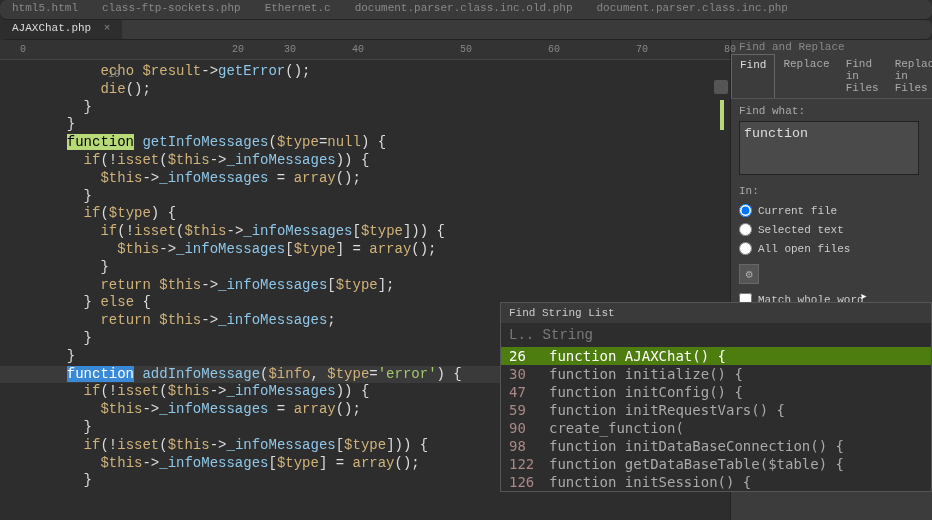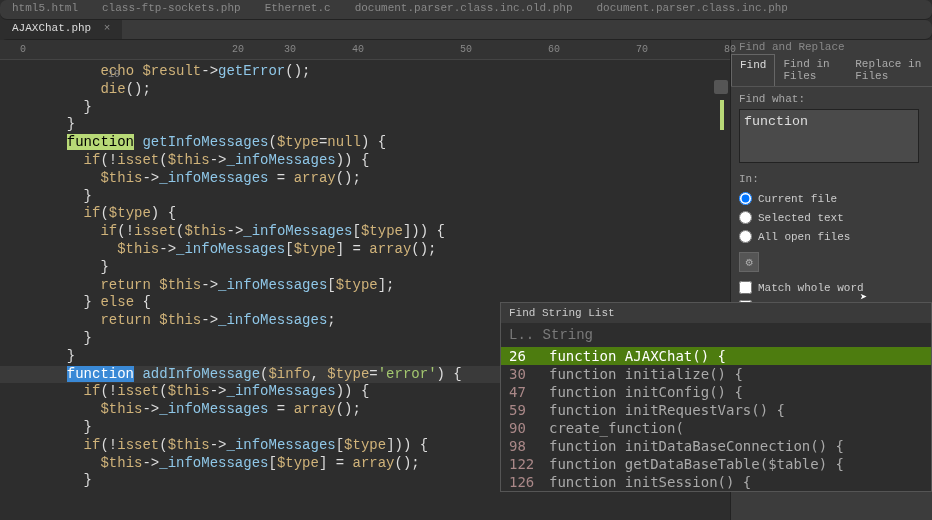--- a/index.html
+++ b/index.html
@@ -77,20 +77,21 @@
       </div>
     <div class="code" id="code"><div><span>      </span><span class="kw">echo </span><span class="var">$result</span><span class="pn">-&gt;</span><span class="fn">getError</span><span class="pn">();</span></div><div><span>      </span><span class="kw">die</span><span class="pn">();</span></div><div><span>    </span><span class="pn">}</span></div><div><span>  </span><span class="pn">}</span></div><div><span></span></div><div><span>  </span><span class="hl-g">function</span><span class=""> </span><span class="fn">getInfoMessages</span><span class="pn">(</span><span class="var">$type</span><span class="pn">=</span><span class="nl">null</span><span class="pn">) {</span></div><div><span>    </span><span class="kw">if</span><span class="pn">(!</span><span class="kw">isset</span><span class="pn">(</span><span class="var">$this</span><span class="pn">-&gt;</span><span class="fn">_infoMessages</span><span class="pn">)) {</span></div><div><span>      </span><span class="var">$this</span><span class="pn">-&gt;</span><span class="fn">_infoMessages</span><span class="pn"> = </span><span class="kw">array</span><span class="pn">();</span></div><div><span>    </span><span class="pn">}</span></div><div><span>    </span><span class="kw">if</span><span class="pn">(</span><span class="var">$type</span><span class="pn">) {</span></div><div><span>      </span><span class="kw">if</span><span class="pn">(!</span><span class="kw">isset</span><span class="pn">(</span><span class="var">$this</span><span class="pn">-&gt;</span><span class="fn">_infoMessages</span><span class="pn">[</span><span class="var">$type</span><span class="pn">])) {</span></div><div><span>        </span><span class="var">$this</span><span class="pn">-&gt;</span><span class="fn">_infoMessages</span><span class="pn">[</span><span class="var">$type</span><span class="pn">] = </span><span class="kw">array</span><span class="pn">();</span></div><div><span>      </span><span class="pn">}</span></div><div><span>      </span><span class="kw">return </span><span class="var">$this</span><span class="pn">-&gt;</span><span class="fn">_infoMessages</span><span class="pn">[</span><span class="var">$type</span><span class="pn">];</span></div><div><span>    </span><span class="pn">} </span><span class="kw">else</span><span class="pn"> {</span></div><div><span>      </span><span class="kw">return </span><span class="var">$this</span><span class="pn">-&gt;</span><span class="fn">_infoMessages</span><span class="pn">;</span></div><div><span>    </span><span class="pn">}</span></div><div><span>  </span><span class="pn">}</span></div><div><span></span></div><div style="background: rgb(58, 58, 58); margin-left: -50px; padding-left: 50px; width: 730px;"><span>  </span><span class="hl-b">function</span><span class=""> </span><span class="fn">addInfoMessage</span><span class="pn">(</span><span class="var">$info</span><span class="pn">, </span><span class="var">$type</span><span class="pn">=</span><span class="str">'error'</span><span class="pn">) {</span></div><div><span>    </span><span class="kw">if</span><span class="pn">(!</span><span class="kw">isset</span><span class="pn">(</span><span class="var">$this</span><span class="pn">-&gt;</span><span class="fn">_infoMessages</span><span class="pn">)) {</span></div><div><span>      </span><span class="var">$this</span><span class="pn">-&gt;</span><span class="fn">_infoMessages</span><span class="pn"> = </span><span class="kw">array</span><span class="pn">();</span></div><div><span>    </span><span class="pn">}</span></div><div><span>    </span><span class="kw">if</span><span class="pn">(!</span><span class="kw">isset</span><span class="pn">(</span><span class="var">$this</span><span class="pn">-&gt;</span><span class="fn">_infoMessages</span><span class="pn">[</span><span class="var">$type</span><span class="pn">])) {</span></div><div><span>      </span><span class="var">$this</span><span class="pn">-&gt;</span><span class="fn">_infoMessages</span><span class="pn">[</span><span class="var">$type</span><span class="pn">] = </span><span class="kw">array</span><span class="pn">();</span></div><div><span>    </span><span class="pn">}</span></div></div>
     <div class="scrollbar"></div>
     <div class="scrollmark"></div>
   </div>
 
   <div class="side">
     <div class="fr-title">Find and Replace</div>
     <div class="fr-tabs">
       <div class="fr-tab active">Find</div>
+      <div class="fr-tab">Replace</div>
       <div class="fr-tab">Find in Files</div>
       <div class="fr-tab">Replace in Files</div>
     </div>
     <div class="fr-label">Find what:</div>
     <textarea class="fr-input" style="">function</textarea>
     <div class="fr-in">In:</div>
     <label class="fr-radio">
         <input type="radio" name="in" checked="" style="">
         <span>Current file</span>
       </label>

